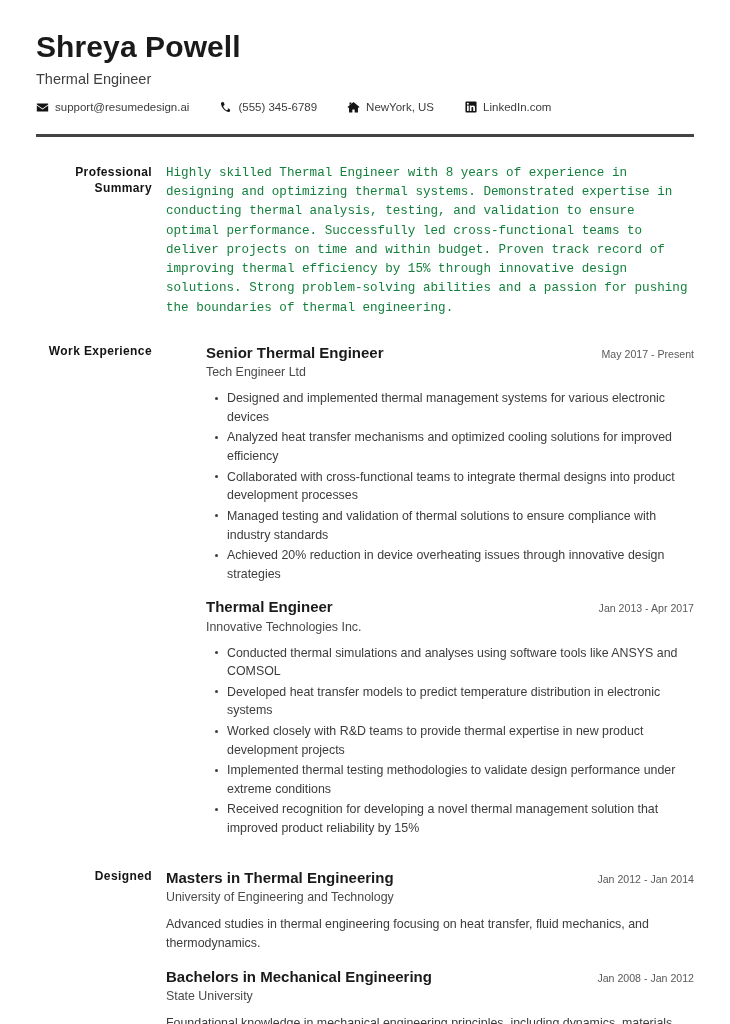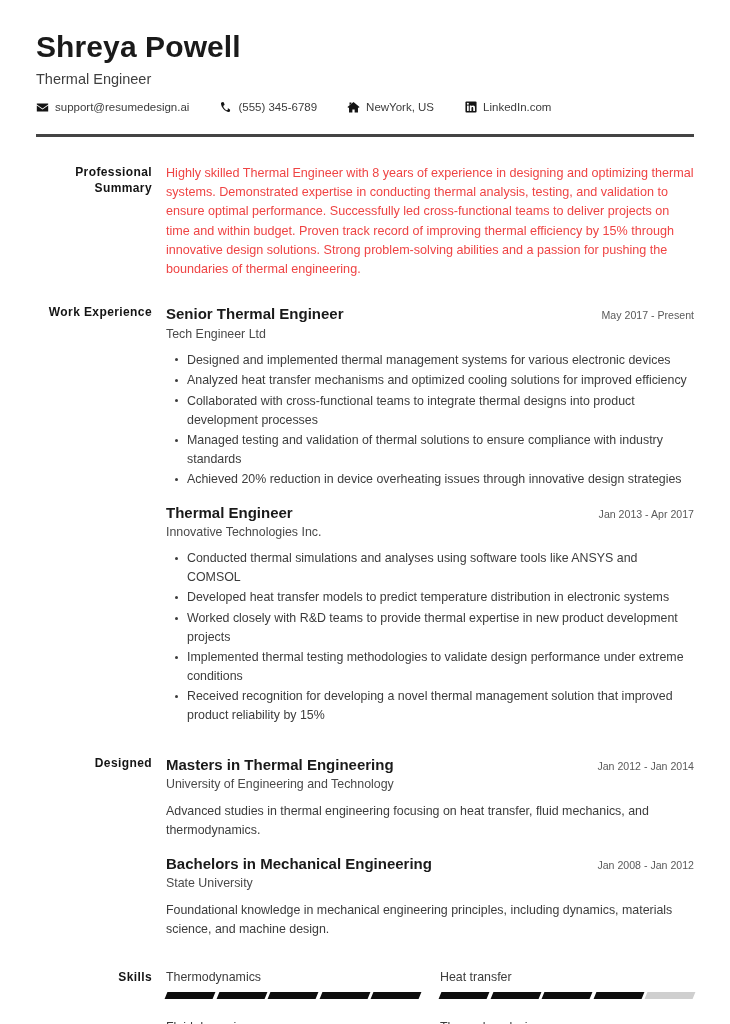--- a/index.html
+++ b/index.html
@@ -85,29 +85,30 @@
     color: #141414;
     letter-spacing: 0.4px;
     line-height: 1.35;
   }
   .section-body {
     flex: 1;
     min-width: 0;
   }
 
   #summary-section { margin-top: 27px; }
-  #experience-section { margin-top: 25px; }
+  #experience-section { margin-top: 25px; gap: 40px; }
   #education-section { margin-top: 28px; }
   #skills-section { margin-top: 30px; }
 
   .summary-text {
     font-size: 12.6px;
     line-height: 1.53;
-    color: #ef4444;
+    color: #15803d;
     margin: 0;
+    font-family: Liberation Mono, monospace;
   }
 
   
   .entry { margin-bottom: 14px; }
   .entry:last-child { margin-bottom: 0; }
   .entry-head {
     display: flex;
     align-items: baseline;
     justify-content: space-between;
     gap: 12px;

